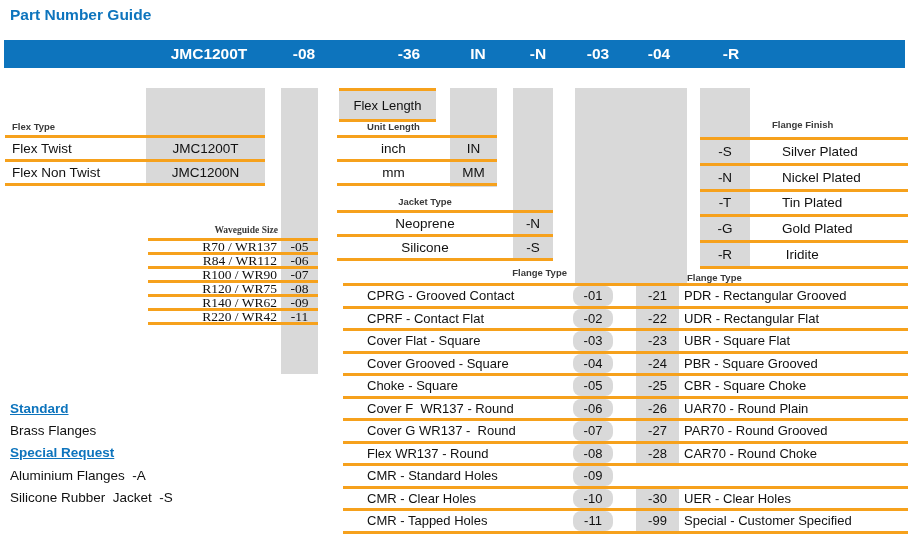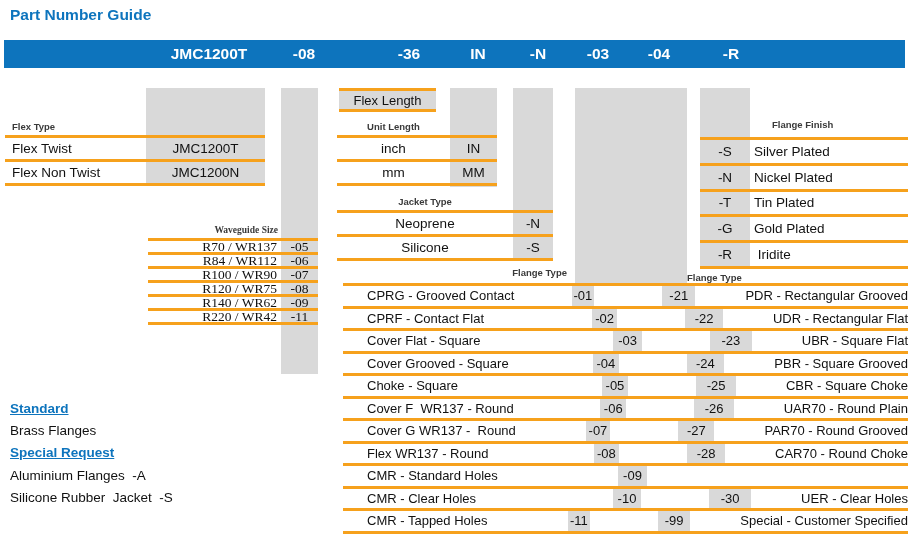--- a/index.html
+++ b/index.html
@@ -9,21 +9,21 @@
 
   .title { position:absolute; left:10px; top:6px; font-size:15.5px; font-weight:bold; color:var(--blue); }
 
   .bluebar { position:absolute; left:4px; top:40px; width:901px; height:28px; background:var(--blue); }
   .bluebar span { position:absolute; top:0; height:100%; width:120px; display:flex; align-items:center; justify-content:center;
                   color:#fff; font-weight:bold; font-size:15.5px; white-space:pre; }
   .s0{left:145px}.s1{left:240px}.s2{left:345px}.s3{left:414px}.s4{left:474px}.s5{left:534px}.s6{left:595px}.s7{left:667px}
 
   .blk { position:absolute; background:var(--gray); }
 
-  .flexlength-box { position:absolute; left:339px; top:88px; width:97px; height:24px; background:var(--gray);
+  .flexlength-box { position:absolute; left:339px; top:88px; width:97px; height:34px; background:var(--gray);
                     border-top:3px solid var(--orange); border-bottom:3px solid var(--orange);
                     display:flex; align-items:center; justify-content:center; font-size:13px; color:#111; }
 
   .table { position:absolute; }
   .tlabel { display:flex; align-items:flex-end; padding-bottom:3px; border-bottom:3px solid var(--orange);
             font-size:9.5px; font-weight:bold; color:#3a3a3a; white-space:pre; }
   .trow { display:flex; border-bottom:3px solid var(--orange); }
   .cell { display:flex; align-items:center; white-space:pre; font-size:13.5px; color:#111; }
 
   .t-flex  { left:5px;   top:118px; width:260px; }
@@ -46,27 +46,27 @@
 
   .t-jacket{ left:337px; top:192px; width:216px; }
   .t-jacket .tlabel { height:21px; justify-content:center; padding-right:40px; }
   .t-jacket .trow { height:24px; }
   .jname { flex:1; justify-content:center; }
   .jcode { width:40px; justify-content:center; }
 
   .t-finish{ left:700px; top:137px; width:208px; border-top:3px solid var(--orange); }
   .t-finish .trow { height:25.8px; }
   .kcode { width:50px; justify-content:center; }
-  .kname { flex:1; padding-left:4px; }
+  .kname { flex:1; padding-left:32px; }
 
   .t-flange{ left:343px; top:283px; width:565px; border-top:3px solid var(--orange); }
-  .t-flange .trow { height:22.5px;gap:45px; }
+  .t-flange .trow { height:22.5px; }
   .t-flange .cell { font-size:13px; }
   .mlabel { width:230px; padding-left:24px; }
-  .mcode  { width:29px; justify-content:center; }
+  .mcode  { width:40px; justify-content:center;border-radius:8px; }
   .rcode  { width:43px; margin-left:23px; justify-content:center; }
   .rlabel { flex:1; padding-left:5px; }
   .mcode.filled, .rcode.filled { background:var(--gray); }
 
   .lbl { position:absolute; font-size:9.5px; font-weight:bold; color:#3a3a3a; white-space:pre; }
   .lbl-flange-mid  { left:437px; top:267px; width:130px; display:block; text-align:right; }
   .lbl-flange-right{ left:687px; top:272px; }
   .lbl-finish      { left:772px; top:119px; }
 
   .notes { position:absolute; left:10px; top:397px; font-size:13.5px; color:#111; }

